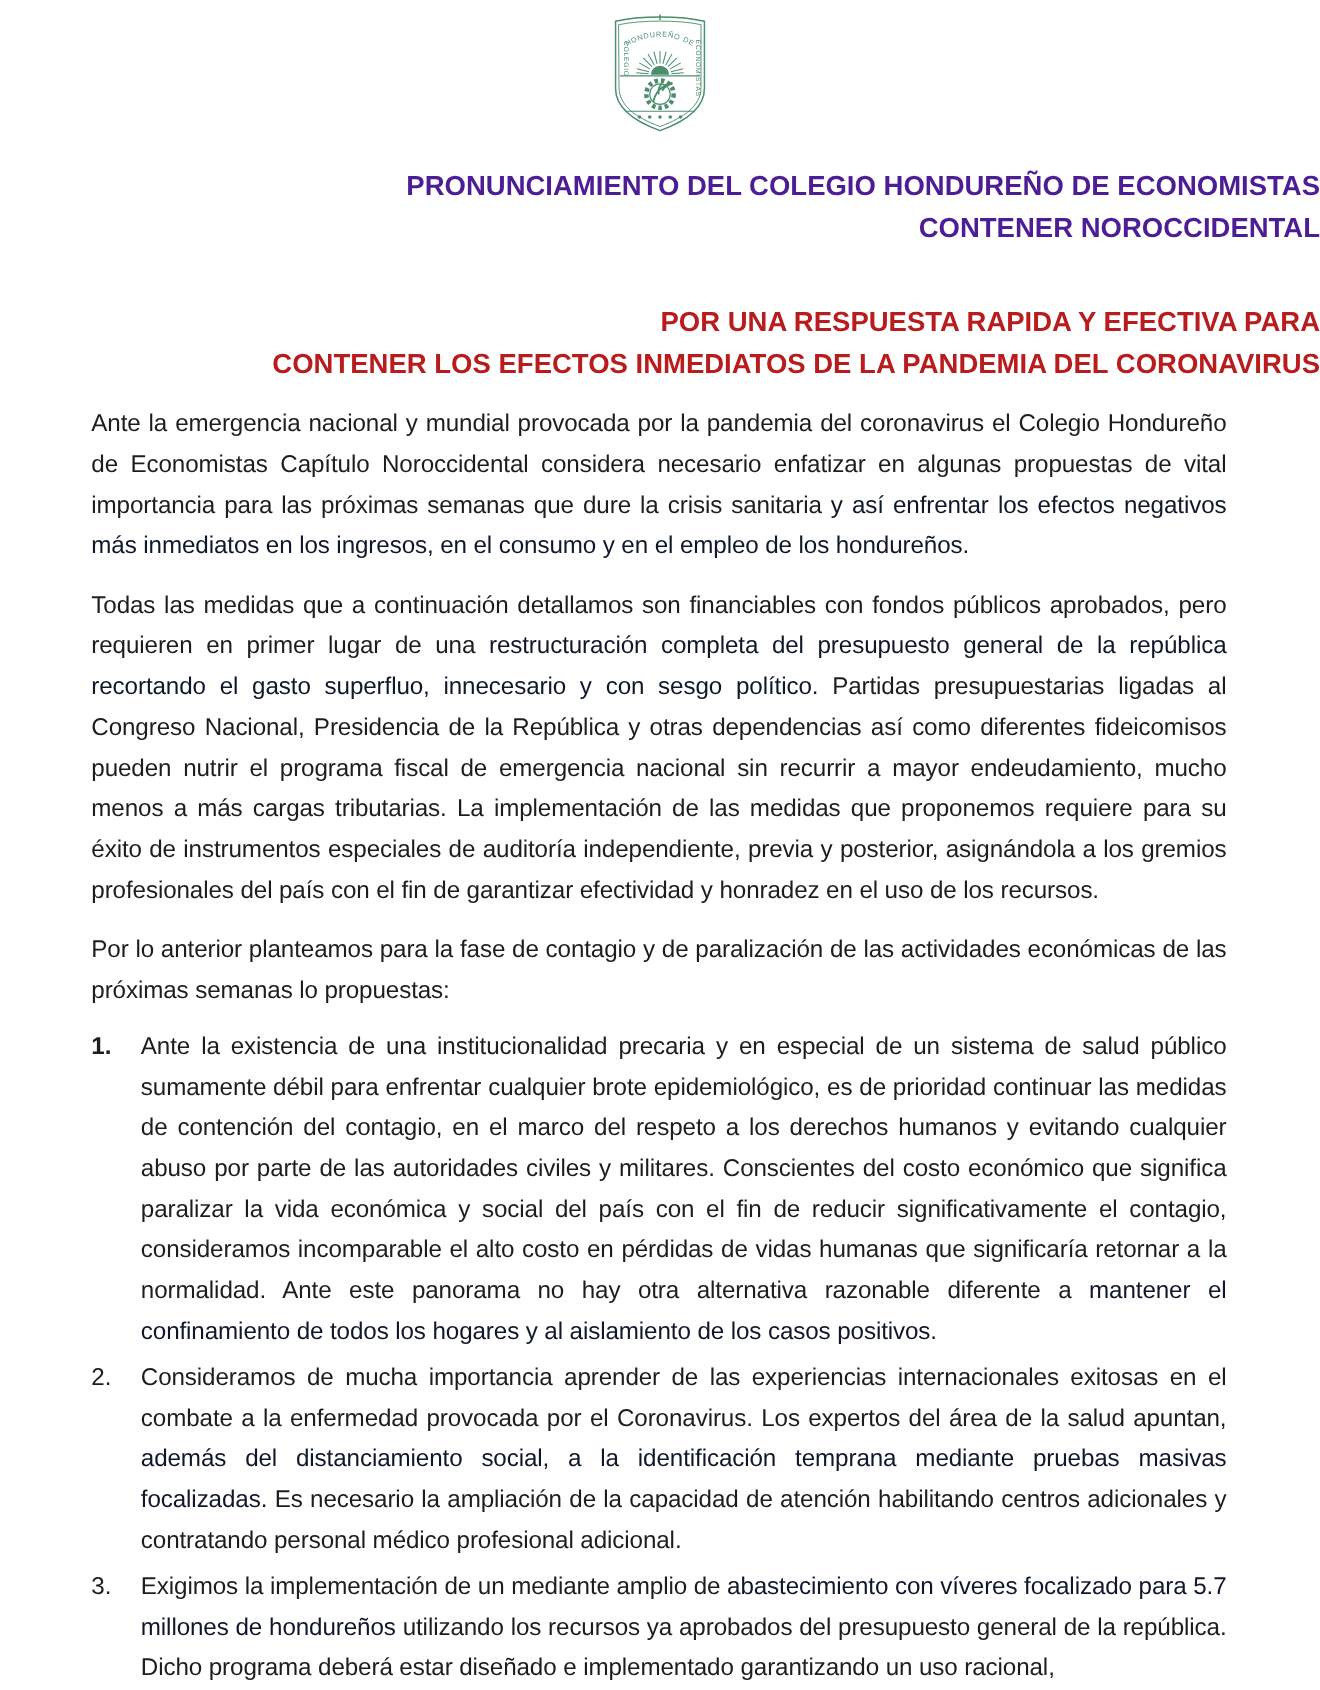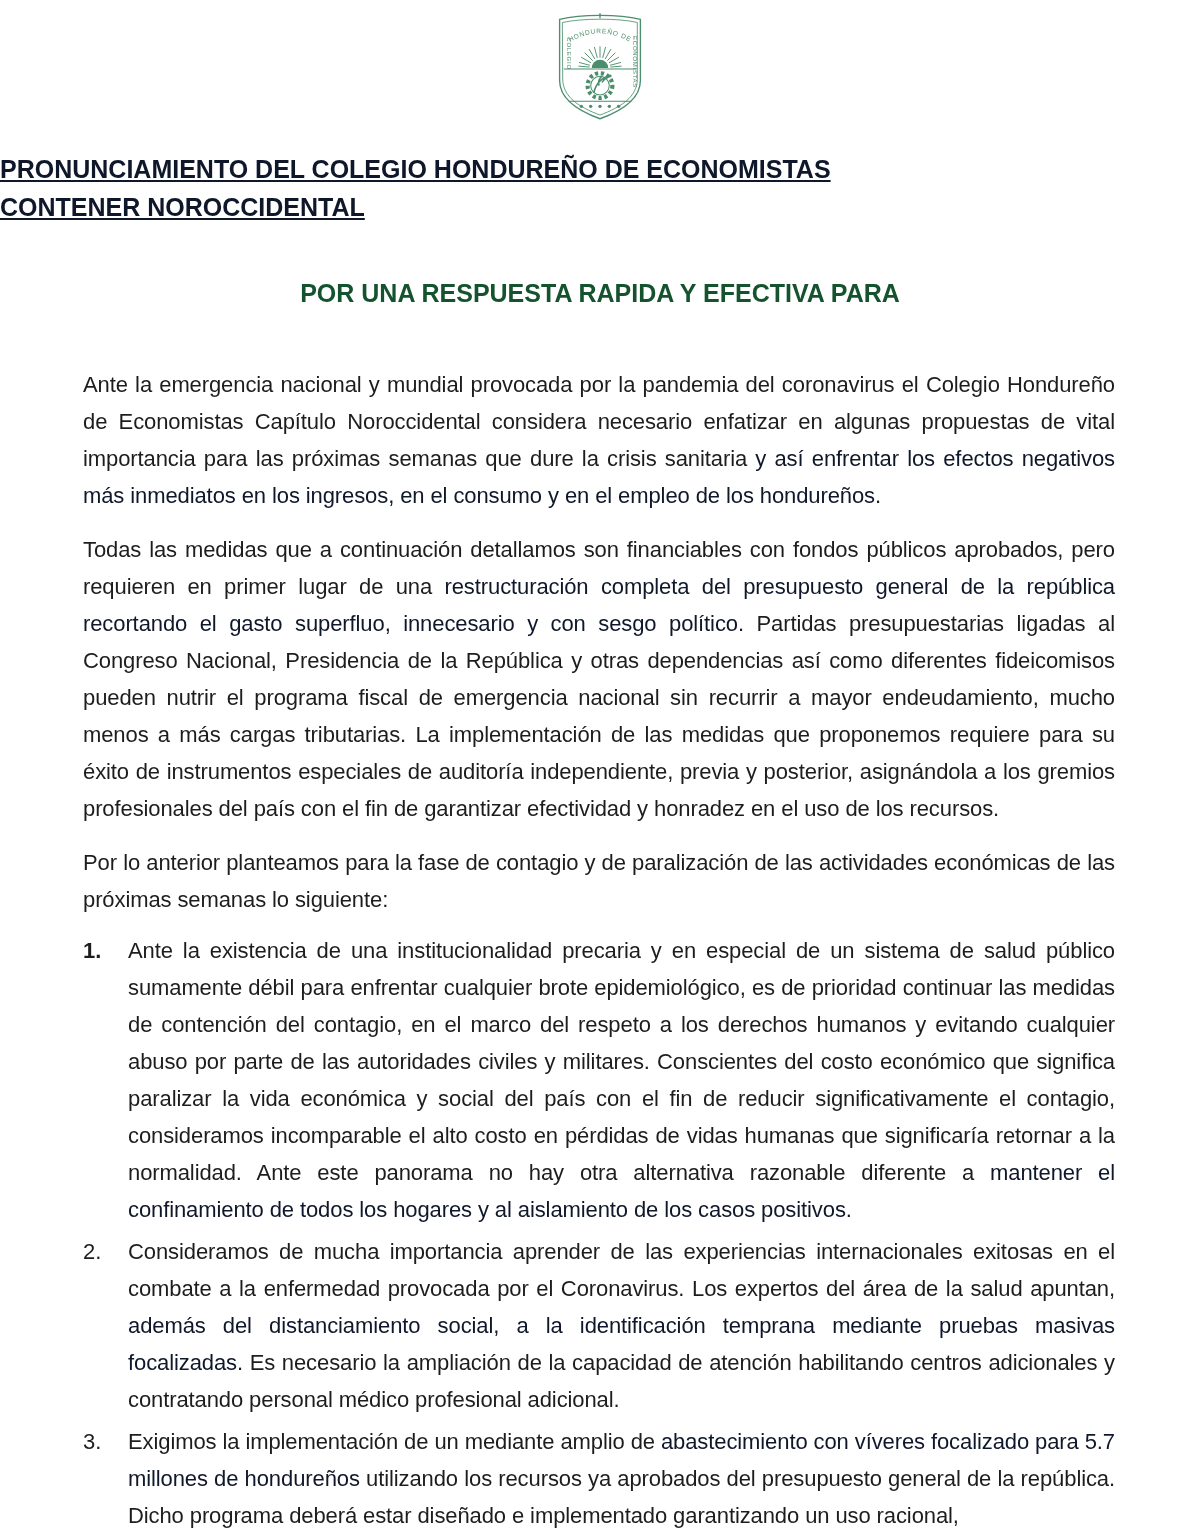--- a/index.html
+++ b/index.html
@@ -16,34 +16,33 @@
     background: #ffffff;
     overflow: hidden;
   }
   .logo-wrap {
     width: 104px;
     margin: 10px auto 0 auto;
   }
   .logo-wrap svg { display: block; }
   .title-block {
     margin-top: 24px;
-    text-align: left;
+    text-align: right;
     font-weight: 700;
     font-size: 25px;
     line-height: 38px;
-    color: #0f172a;
-    text-decoration: underline;
+    color: #4c1d95;
   }
   .subtitle-block {
     margin-top: 48px;
-    text-align: center;
+    text-align: right;
     font-weight: 700;
     font-size: 25px;
     line-height: 38px;
-    color: #14532d;
+    color: #b91c1c;
   }
   .content {
     position: absolute;
     left: 83px;
     top: 366px;
     width: 1032px;
     font-size: 22px;
     line-height: 37px;
     text-align: justify;
     letter-spacing: -0.1px;
@@ -126,26 +125,27 @@
     </svg>
   </div>
 
   <div class="title-block">
     <div>PRONUNCIAMIENTO DEL COLEGIO HONDUREÑO DE ECONOMISTAS</div>
     <div>CONTENER NOROCCIDENTAL</div>
   </div>
 
   <div class="subtitle-block">
     <div>POR UNA RESPUESTA RAPIDA Y EFECTIVA PARA</div>
+    <div>CONTENER LOS EFECTOS INMEDIATOS DE LA PANDEMIA DEL CORONAVIRUS</div>
   </div>
 
   <div class="content">
     <p class="para"><span>Ante la emergencia nacional y mundial provocada por la pandemia del coronavirus el Colegio Hondureño de Economistas Capítulo Noroccidental considera necesario enfatizar en algunas propuestas de vital importancia para las próximas semanas que dure la crisis sanitaria </span><span class="b">y así enfrentar los efectos negativos más inmediatos en los ingresos, en el consumo y en el empleo de los hondureños</span><span>.</span></p>
     <p class="para"><span>Todas las medidas que a continuación detallamos son financiables con fondos públicos aprobados, pero requieren en primer lugar de una </span><span class="b">restructuración completa del presupuesto general de la república recortando el gasto superfluo, innecesario y con sesgo político</span><span>. Partidas presupuestarias ligadas al Congreso Nacional, Presidencia de la República y otras dependencias así como diferentes fideicomisos pueden nutrir el programa fiscal de emergencia nacional sin recurrir a mayor endeudamiento, mucho menos a más cargas tributarias. La implementación de las medidas que proponemos requiere para su éxito de instrumentos especiales de auditoría independiente, previa y posterior, asignándola a los gremios profesionales del país con el fin de garantizar efectividad y honradez en el uso de los recursos.</span></p>
-    <p class="para lead-in"><span>Por lo anterior planteamos para la fase de contagio y de paralización de las actividades económicas de las próximas semanas lo siguiente:</span></p>
+    <p class="para lead-in"><span>Por lo anterior planteamos para la fase de contagio y de paralización de las actividades económicas de las próximas semanas lo propuestas:</span></p>
 
     <div class="numbered-list">
       <div class="li">
         <span class="num" data-bold="true">1.</span>
         <p class="li-text"><span>Ante la existencia de una institucionalidad precaria y en especial de un sistema de salud público sumamente débil para enfrentar cualquier brote epidemiológico, es de prioridad continuar las medidas de contención del contagio, en el marco del respeto a los derechos humanos y evitando cualquier abuso por parte de las autoridades civiles y militares. Conscientes del costo económico que significa paralizar la vida económica y social del país con el fin de reducir significativamente el contagio, consideramos incomparable el alto costo en pérdidas de vidas humanas que significaría retornar a la normalidad. Ante este panorama no hay otra alternativa razonable diferente a </span><span class="b">mantener el confinamiento de todos los hogares y al aislamiento de los casos positivos.</span></p>
       </div>
       <div class="li">
         <span class="num" data-bold="false">2.</span>
         <p class="li-text"><span>Consideramos de mucha importancia aprender de las experiencias internacionales exitosas en el combate a la enfermedad provocada por el Coronavirus. Los expertos del área de la salud apuntan, </span><span class="b">además del distanciamiento social, a la identificación temprana mediante pruebas masivas focalizadas.</span><span> Es necesario la ampliación de la capacidad de atención habilitando centros adicionales y contratando personal médico profesional adicional.</span></p>
       </div>

